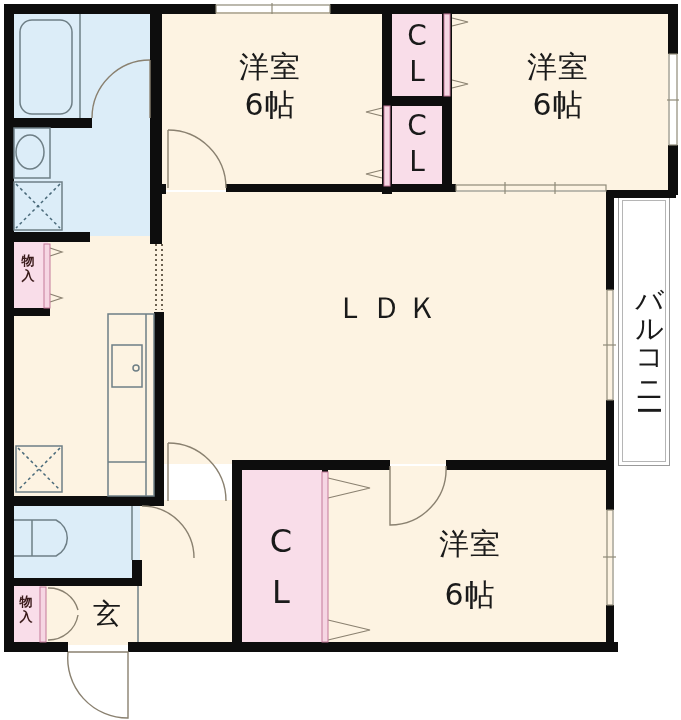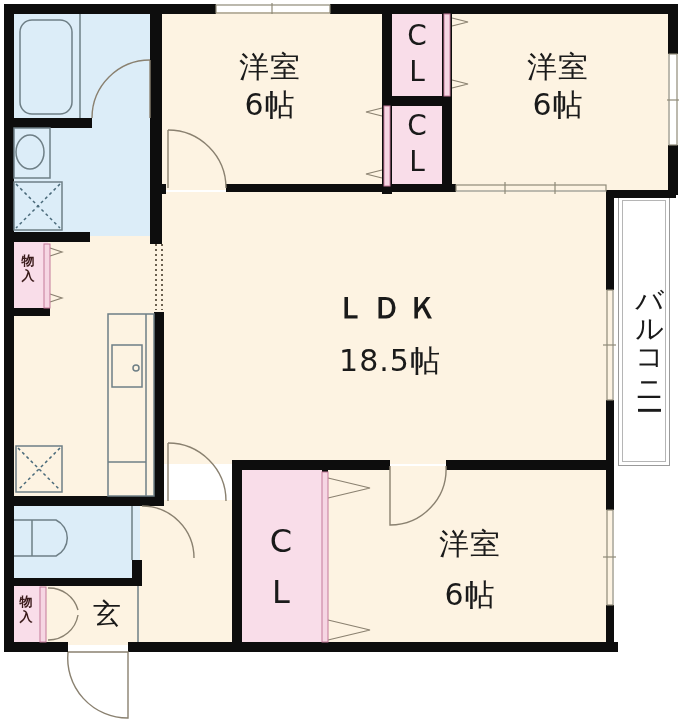--- a/index.html
+++ b/index.html
@@ -166,22 +166,21 @@
 
 <div class="label big" style="left:200px;top:48px;width:140px;">
   <div>洋室</div>
   <div>6帖</div>
 </div>
 <div class="label big" style="left:488px;top:48px;width:140px;">
   <div>洋室</div>
   <div>6帖</div>
 </div>
 <div class="label big" style="left:290px;top:282px;width:200px;line-height:1.75;">
-  <div style="letter-spacing:6px;font-weight:bold;">ＬＤＫ</div>
-  <div>18.5帖</div>
+  <div style="letter-spacing:6px;">ＬＤＫ</div>
 </div>
 <div class="label big" style="left:400px;top:518px;width:140px;line-height:1.7;">
   <div>洋室</div>
   <div>6帖</div>
 </div>
 <div class="label" style="left:624px;top:228px;width:40px;font-size:28px;line-height:1.1;writing-mode:vertical-rl;text-orientation:upright;height:210px;">バルコニー</div>
 <div class="label" style="left:82px;top:596px;width:50px;font-size:28px;">玄</div>
 
 <div class="label cl" style="left:390px;top:18px;width:54px;">
   <div>C</div>

